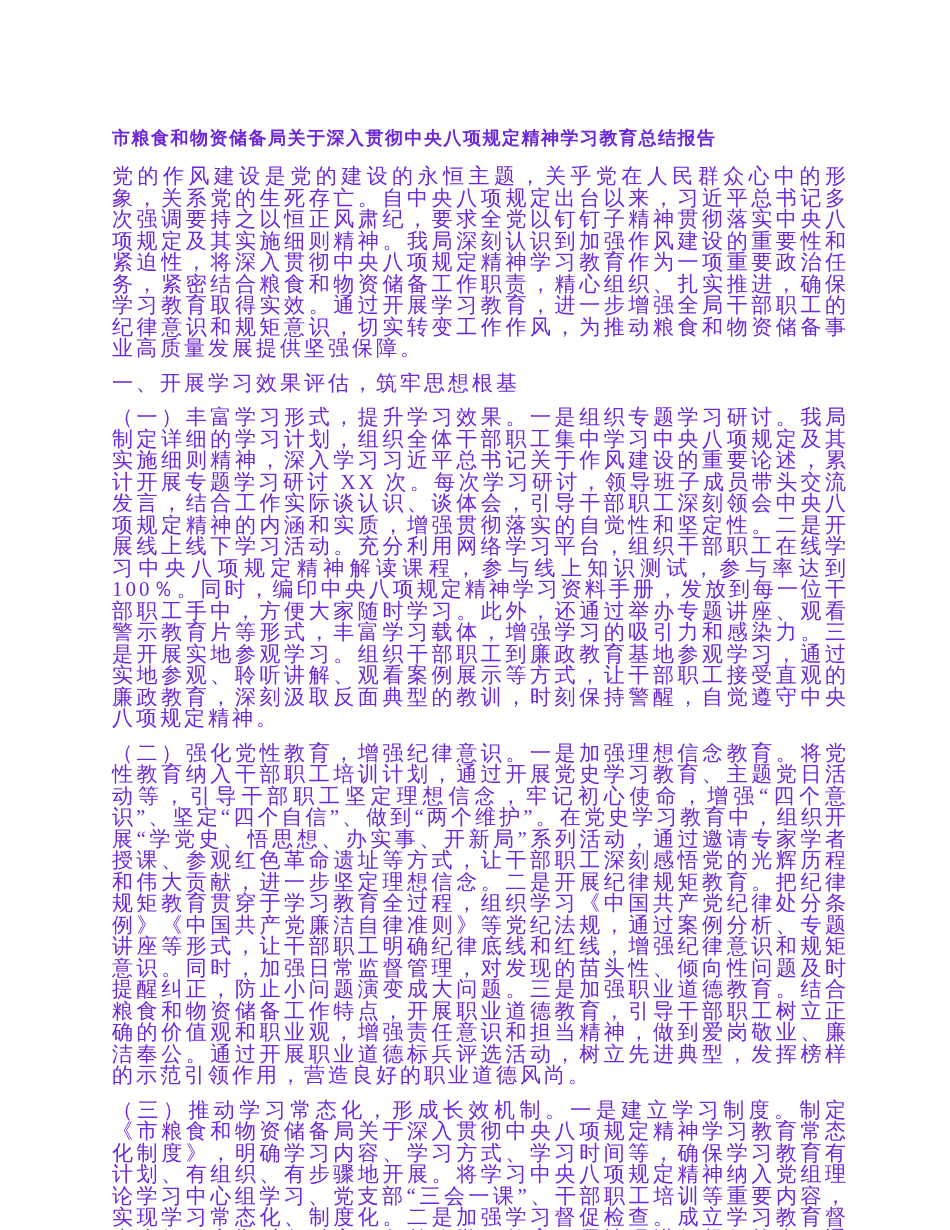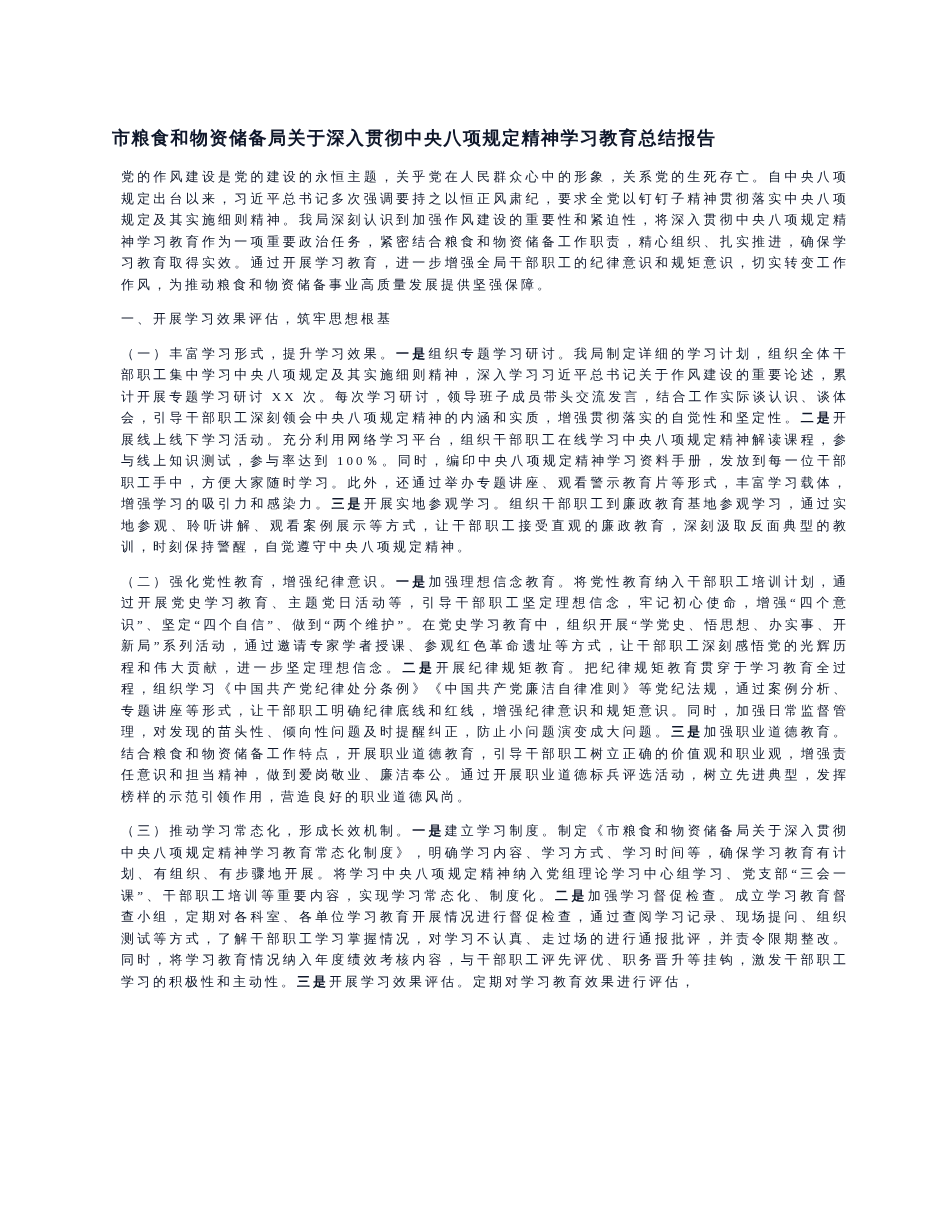--- a/index.html
+++ b/index.html
@@ -5,53 +5,53 @@
   html, body {
     margin: 0;
     padding: 0;
     background: #ffffff;
   }
   .page {
     position: relative;
     width: 950px;
     height: 1230px;
     background: #ffffff;
-    color: #0f172a;
+    color: #6d28d9;
     font-family: "Liberation Serif", "DejaVu Serif", serif;
     overflow: hidden;
     box-sizing: border-box;
   }
   .content {
     position: absolute;
     left: 112px;
     top: 127px;
     width: 737px;
   }
   .doc-title {
     font-size: 18px;
     font-weight: bold;
     line-height: 23px;
     letter-spacing: 1.5px;
     margin: 0 0 16px 0;
     text-align: left;
   }
   .body-paragraph, .section-heading {
-    font-size: 13px;
+    font-size: 21px;
     line-height: 21.5px;
     letter-spacing: 3px;
-    margin: 0 0 13px 9px;
+    margin: 0 0 13px 0;
     text-align: justify;
     text-justify: inter-ideograph;
     font-weight: normal;
   }
   .section-heading {
     text-align: left;
   }
   .body-paragraph strong {
-    font-weight: bold;
+    font-weight: normal;
   }
 </style>
 </head>
 <body>
 
 <div class="page">
   <div class="content">
     <h1 class="doc-title">市粮食和物资储备局关于深入贯彻中央八项规定精神学习教育总结报告</h1>
     <div>
         <p class="body-paragraph"><span>党的作风建设是党的建设的永恒主题，关乎党在人民群众心中的形象，关系党的生死存亡。自中央八项规定出台以来，习近平总书记多次强调要持之以恒正风肃纪，要求全党以钉钉子精神贯彻落实中央八项规定及其实施细则精神。我局深刻认识到加强作风建设的重要性和紧迫性，将深入贯彻中央八项规定精神学习教育作为一项重要政治任务，紧密结合粮食和物资储备工作职责，精心组织、扎实推进，确保学习教育取得实效。通过开展学习教育，进一步增强全局干部职工的纪律意识和规矩意识，切实转变工作作风，为推动粮食和物资储备事业高质量发展提供坚强保障。</span></p>

